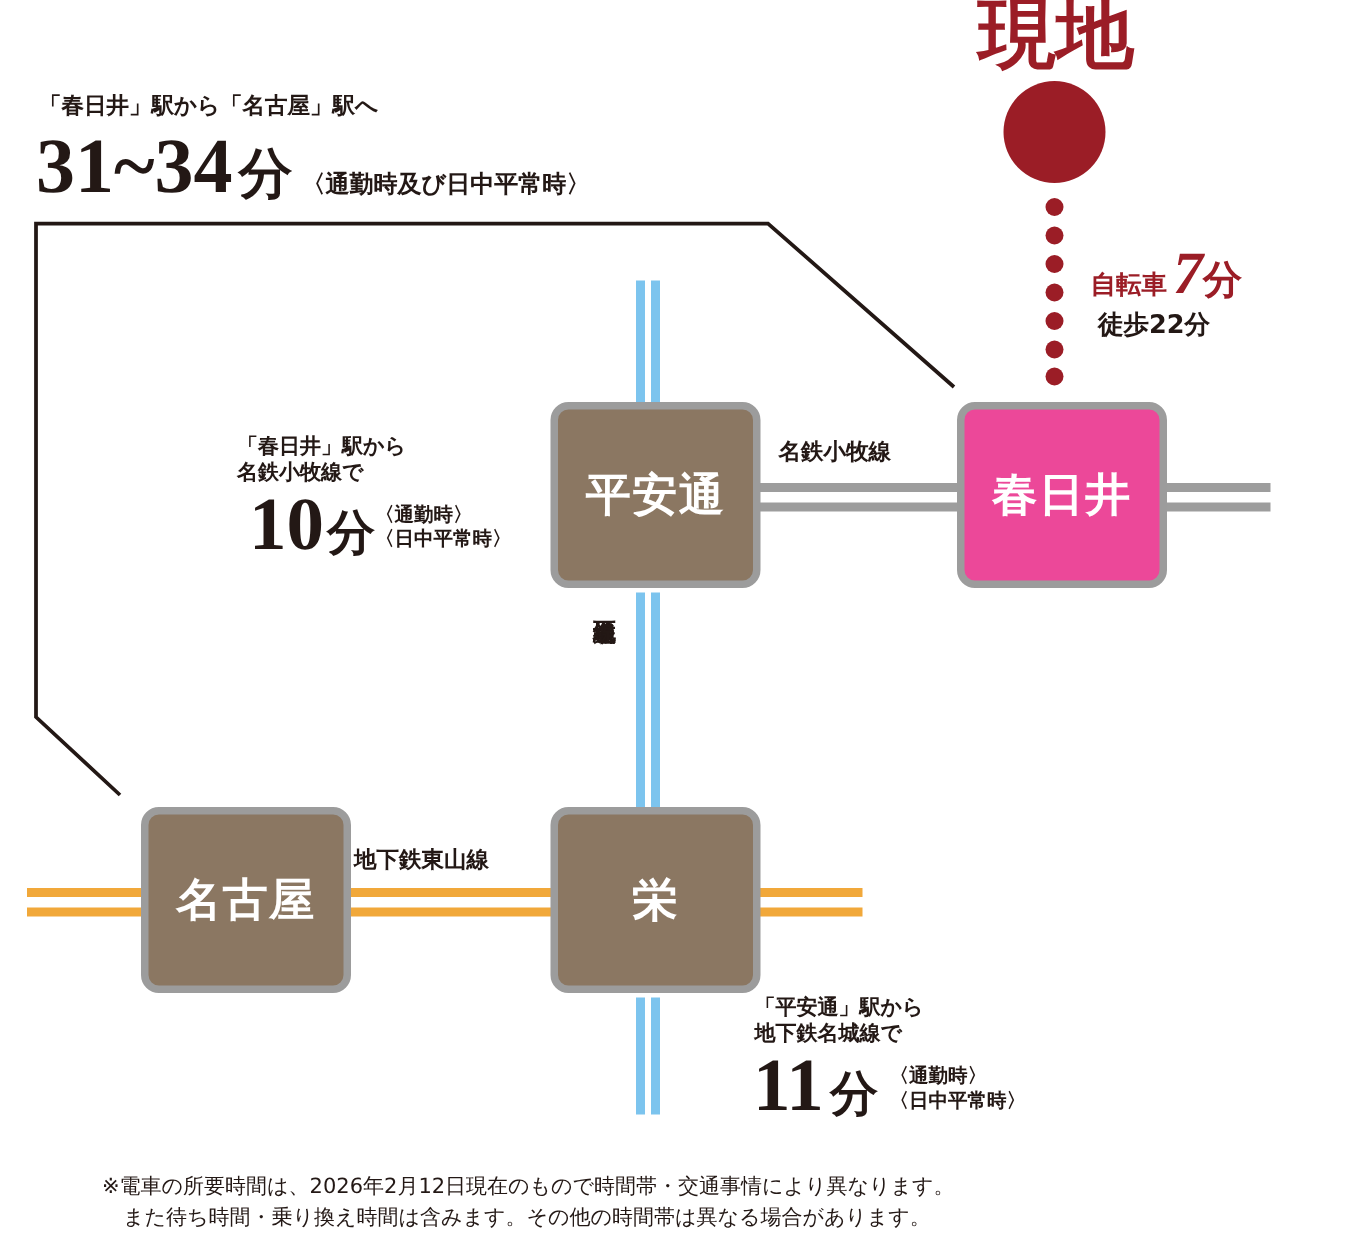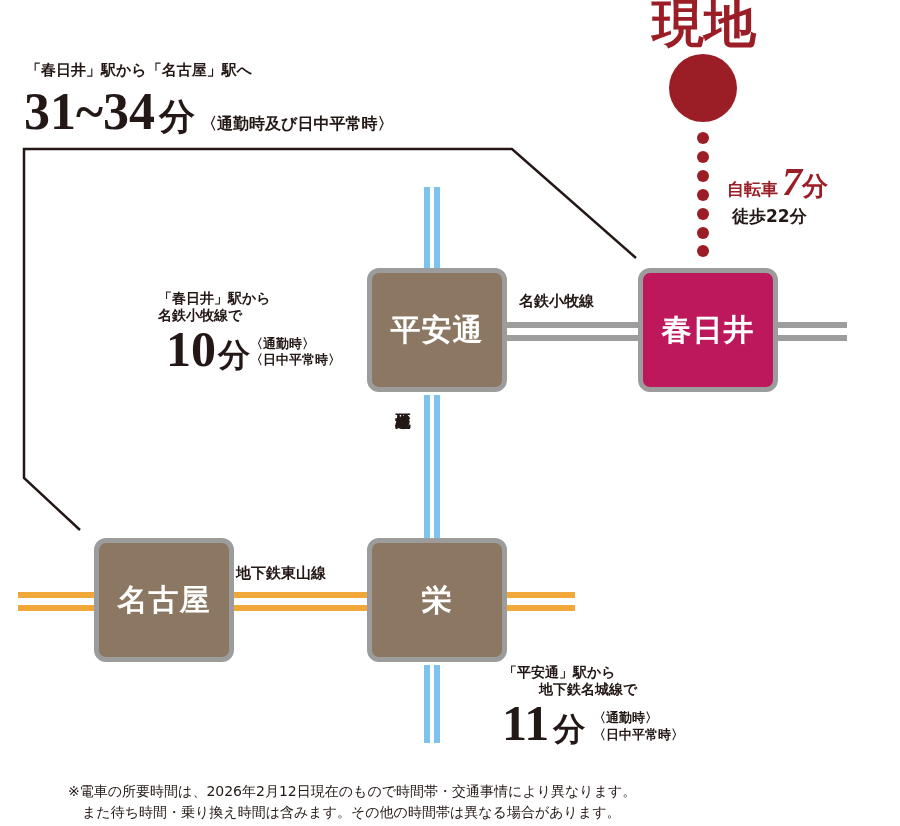--- a/index.html
+++ b/index.html
@@ -5,21 +5,21 @@
   html, body { margin:0; padding:0; background:#ffffff; }
   body { width:900px; height:826px; position:relative; overflow:hidden;
          font-family:"DejaVu Sans", "Liberation Sans", sans-serif; color:#231815; }
   .abs { position:absolute; }
   svg.map { position:absolute; left:0; top:0; }
   .station { position:absolute; width:140px; height:124px; box-sizing:border-box;
              border:5px solid #9c9c9c; border-radius:12px; display:flex;
              align-items:center; justify-content:center; color:#fff; font-weight:bold;
              font-size:30px; letter-spacing:1px; }
   .station.brown { background:#8b7762; }
-  .station.orange { background:#be185d; }
+  .station.orange { background:#ec4899; }
   .small { font-size:14px; font-weight:bold; line-height:17px; white-space:nowrap; }
   .big-num { font-family:Liberation Serif, serif; font-weight:bold; }
   .paren { font-size:13px; font-weight:bold; line-height:15px; white-space:nowrap; }
   .line-label { font-size:15px; font-weight:bold; white-space:nowrap; }
   .vert { writing-mode:vertical-rl; text-orientation:upright; letter-spacing:0px;
           font-size:15px; font-weight:bold; }
   .note { font-size:14px; line-height:21px; white-space:nowrap; }
   .red { color:#9b1d26; }
 </style>
 </head>
@@ -80,21 +80,21 @@
 
 <div class="abs small" style="left:158px; top:290px;">「春日井」駅から</div>
 <div class="abs small" style="left:158px; top:307px;">名鉄小牧線で</div>
 <div class="abs" style="left:166px; top:322px; white-space:nowrap; line-height:54px;">
   <span class="big-num" style="font-size:50px;">10</span><span style="font-size:32px; font-weight:bold; margin-left:2px;">分</span>
 </div>
 <div class="abs paren" style="left:250px; top:336px;">〈通勤時〉</div>
 <div class="abs paren" style="left:250px; top:352px;">〈日中平常時〉</div>
 
 <div class="abs small" style="left:503px; top:664px;">「平安通」駅から</div>
-<div class="abs small" style="left:503px; top:681px;margin-left:36px;">地下鉄名城線で</div>
+<div class="abs small" style="left:503px; top:681px;">地下鉄名城線で</div>
 <div class="abs" style="left:502px; top:696px; white-space:nowrap; line-height:54px;">
   <span class="big-num" style="font-size:50px;">11</span><span style="font-size:32px; font-weight:bold; margin-left:4px;">分</span>
 </div>
 <div class="abs paren" style="left:593px; top:710px;">〈通勤時〉</div>
 <div class="abs paren" style="left:593px; top:727px;">〈日中平常時〉</div>
 
 <div class="station brown" style="left:367px; top:268px;">平安通</div>
 <div class="station orange" style="left:638px; top:268px;">春日井</div>
 <div class="station brown" style="left:94px; top:538px;">名古屋</div>
 <div class="station brown" style="left:367px; top:538px;">栄</div>

